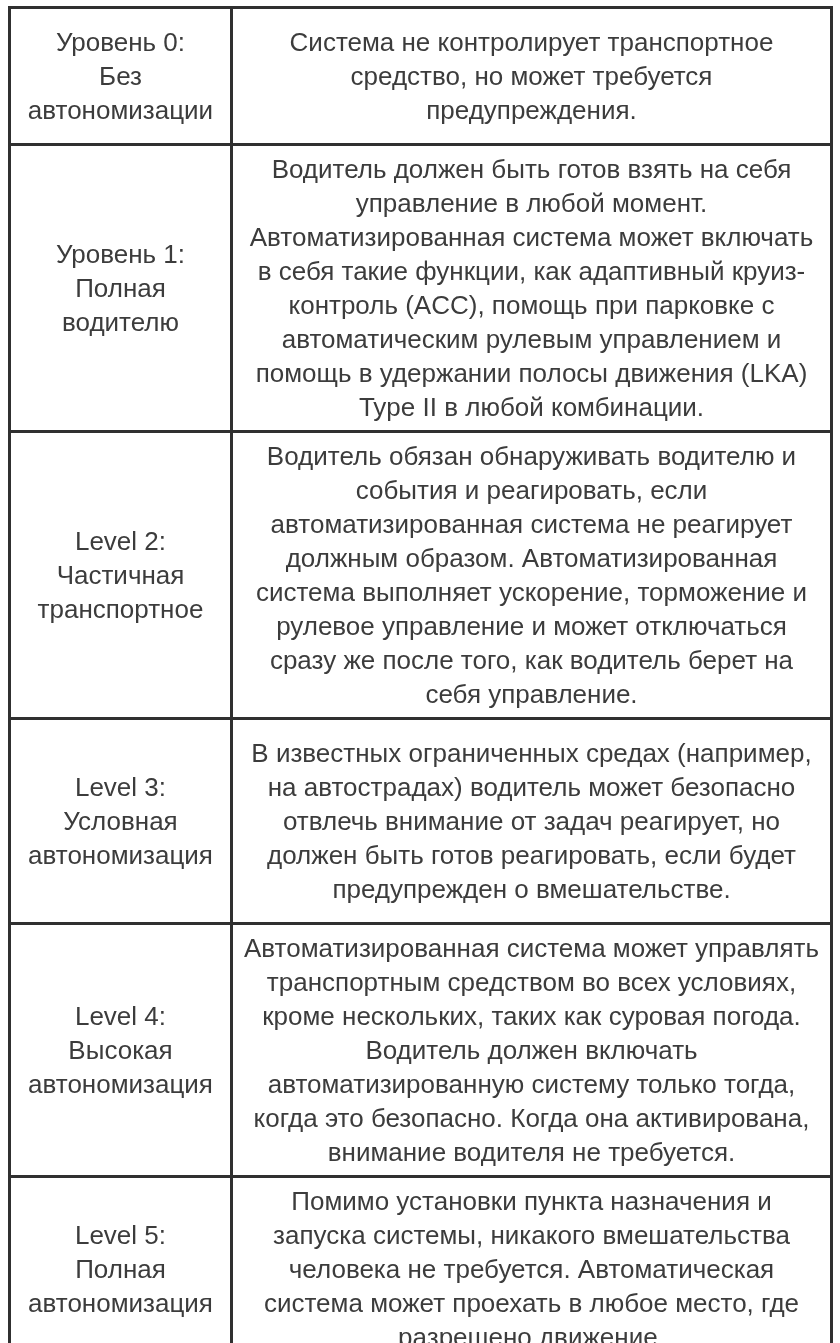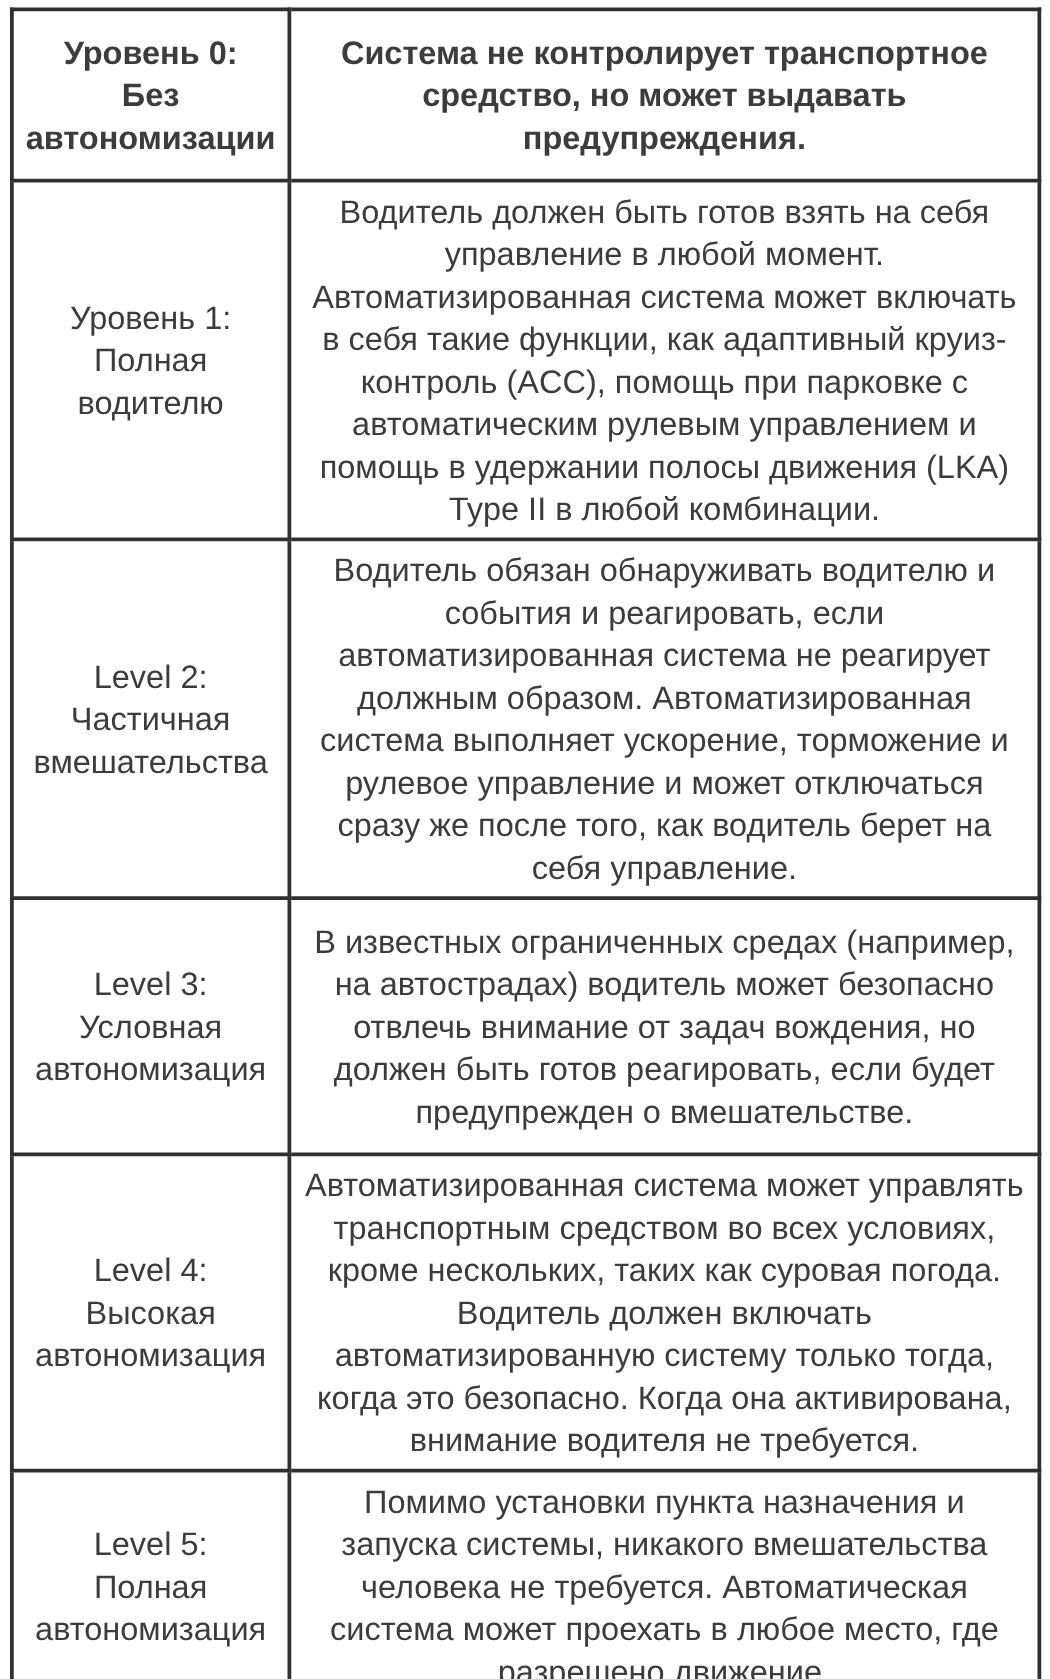--- a/index.html
+++ b/index.html
@@ -36,43 +36,43 @@
   td.desc-cell {
     padding: 6px 10px;
   }
 </style>
 </head>
 <body>
 
 <div class="table-wrap">
   <table class="autonomy">
     <tbody>
-      <tr style="height:137px;font-weight:bold;">
+      <tr style="height:137px;">
         <td class="level-cell">Уровень 0:
 Без
 автономизации</td>
-        <td class="desc-cell">Система не контролирует транспортное средство, но может выдавать предупреждения.</td>
+        <td class="desc-cell">Система не контролирует транспортное средство, но может требуется предупреждения.</td>
       </tr>
       <tr style="height:281px;">
         <td class="level-cell">Уровень 1:
 Полная
 водителю</td>
         <td class="desc-cell">Водитель должен быть готов взять на себя управление в любой момент. Автоматизированная система может включать в себя такие функции, как адаптивный круиз-контроль (ACC), помощь при парковке с автоматическим рулевым управлением и помощь в удержании полосы движения (LKA) Type II в любой комбинации.</td>
       </tr>
       <tr style="height:284px;">
         <td class="level-cell">Level 2:
 Частичная
-вмешательства</td>
+транспортное</td>
         <td class="desc-cell">Водитель обязан обнаруживать водителю и события и реагировать, если автоматизированная система не реагирует должным образом. Автоматизированная система выполняет ускорение, торможение и рулевое управление и может отключаться сразу же после того, как водитель берет на себя управление.</td>
       </tr>
       <tr style="height:205px;">
         <td class="level-cell">Level 3:
 Условная
 автономизация</td>
-        <td class="desc-cell">В известных ограниченных средах (например, на автострадах) водитель может безопасно отвлечь внимание от задач вождения, но должен быть готов реагировать, если будет предупрежден о вмешательстве.</td>
+        <td class="desc-cell">В известных ограниченных средах (например, на автострадах) водитель может безопасно отвлечь внимание от задач реагирует, но должен быть готов реагировать, если будет предупрежден о вмешательстве.</td>
       </tr>
       <tr style="height:250px;">
         <td class="level-cell">Level 4:
 Высокая
 автономизация</td>
         <td class="desc-cell">Автоматизированная система может управлять транспортным средством во всех условиях, кроме нескольких, таких как суровая погода. Водитель должен включать автоматизированную систему только тогда, когда это безопасно. Когда она активирована, внимание водителя не требуется.</td>
       </tr>
       <tr style="height:170px;">
         <td class="level-cell">Level 5:
 Полная

